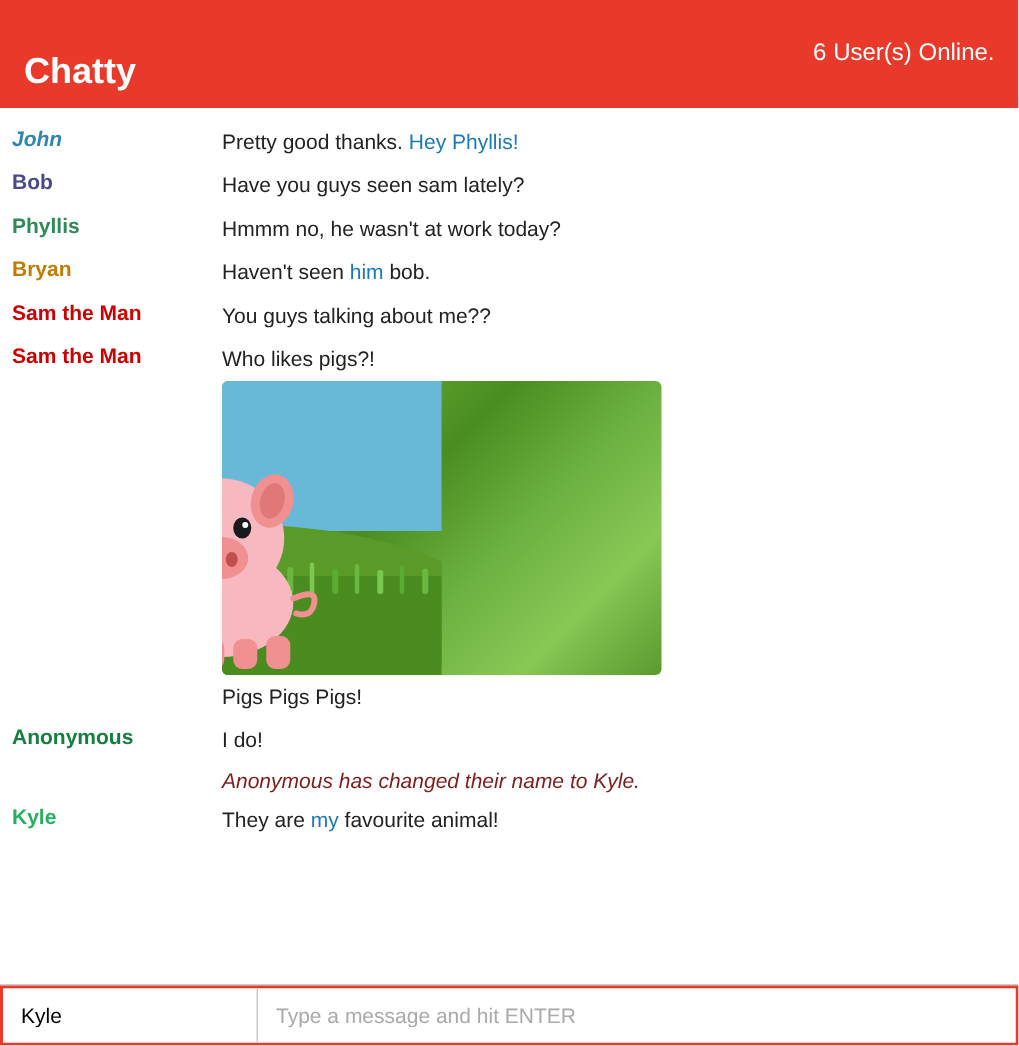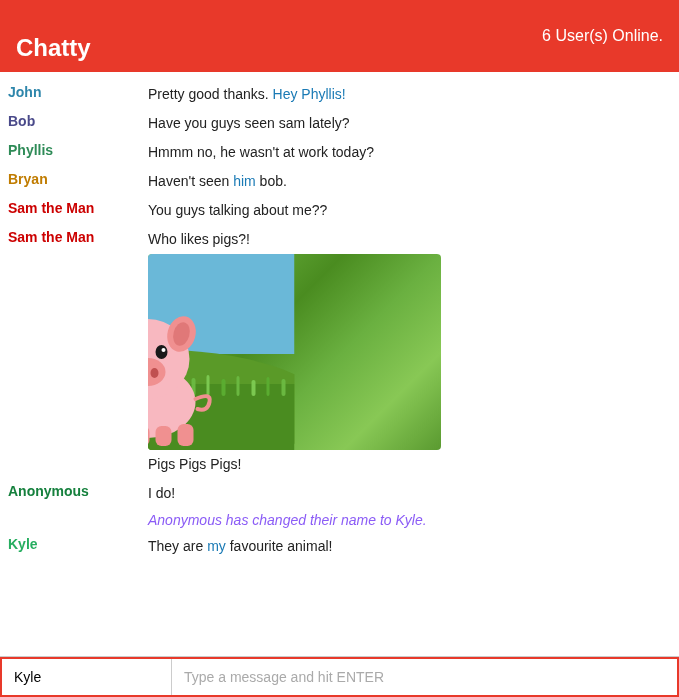--- a/index.html
+++ b/index.html
@@ -57,26 +57,26 @@
     }
 
     .chat-message {
       flex: 1;
       color: #222;
       line-height: 1.5;
     }
 
     .system-message {
       font-style: italic;
-      color: #8b5cf6;
+      color: #7f1d1d;
       padding: 4px 8px 4px 148px;
     }
 
     
-    .name-john { color: #2e86ab; }
+    .name-john { color: #2e86ab; font-style: italic; }
     .name-bob { color: #4a4a8a; }
     .name-phyllis { color: #2e8b57; }
     .name-bryan { color: #c07c00; }
     .name-sam { color: #cc0000; }
     .name-anonymous { color: #15803d; }
     .name-kyle { color: #27ae60; }
 
     
     .highlight-blue { color: #1a7ab5; margin-top: 16px; }
 

